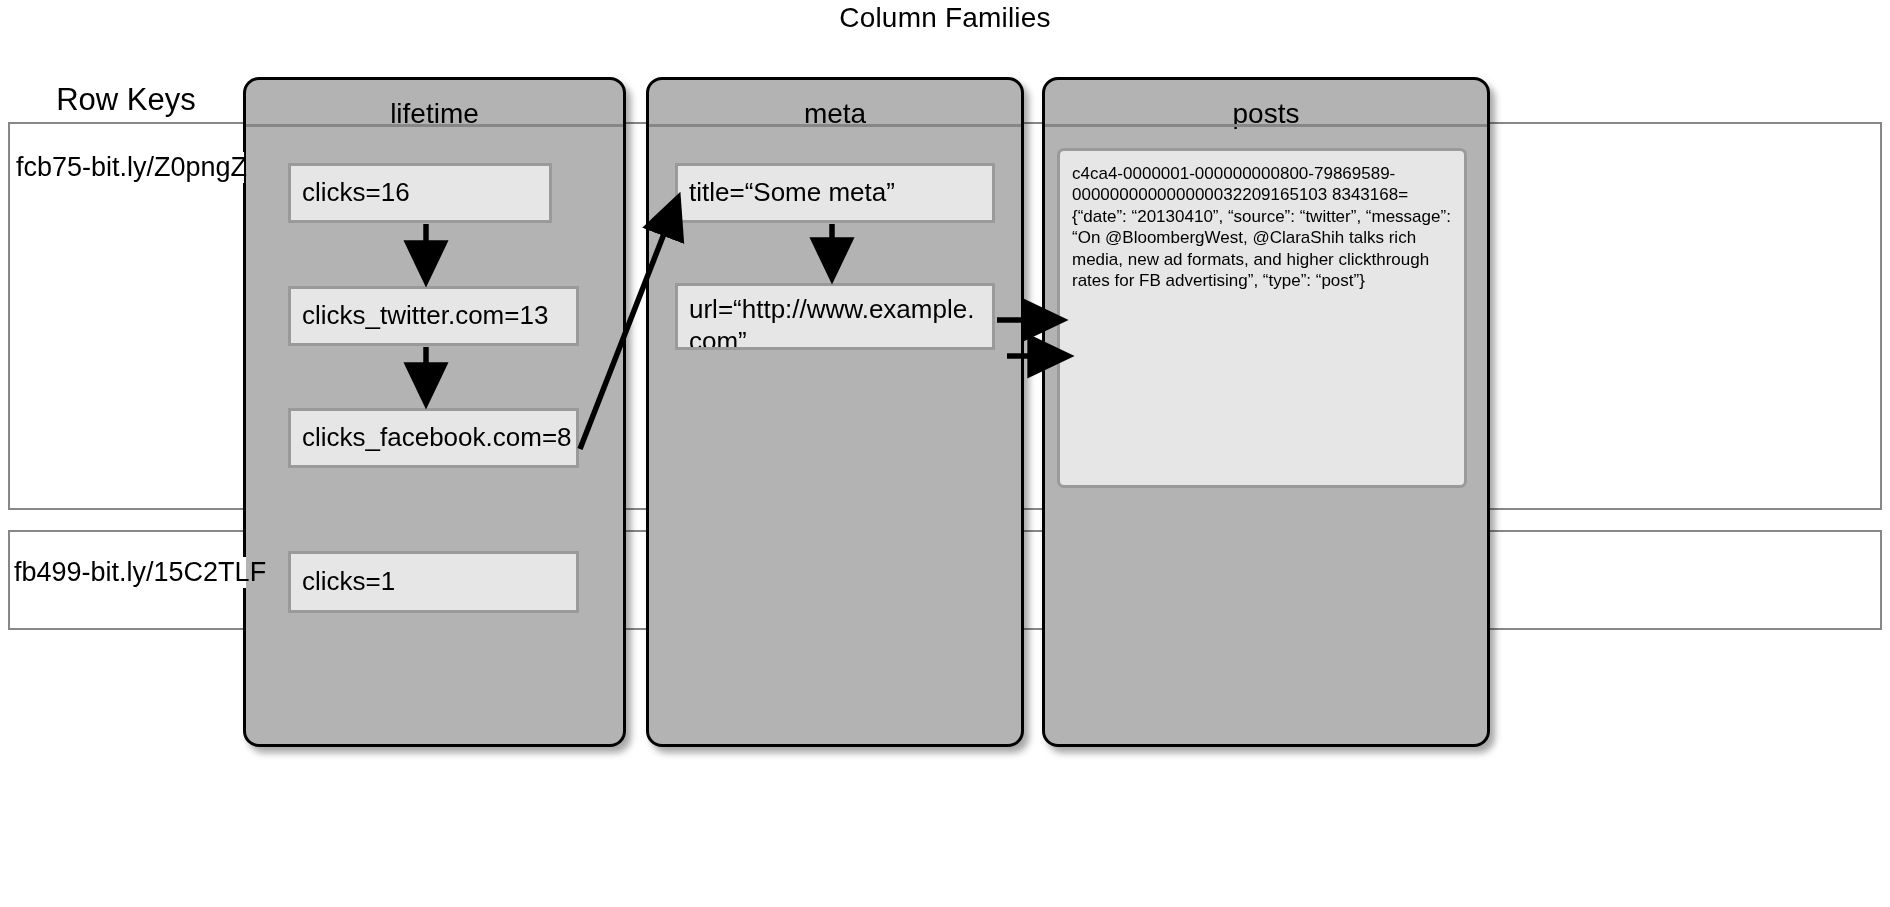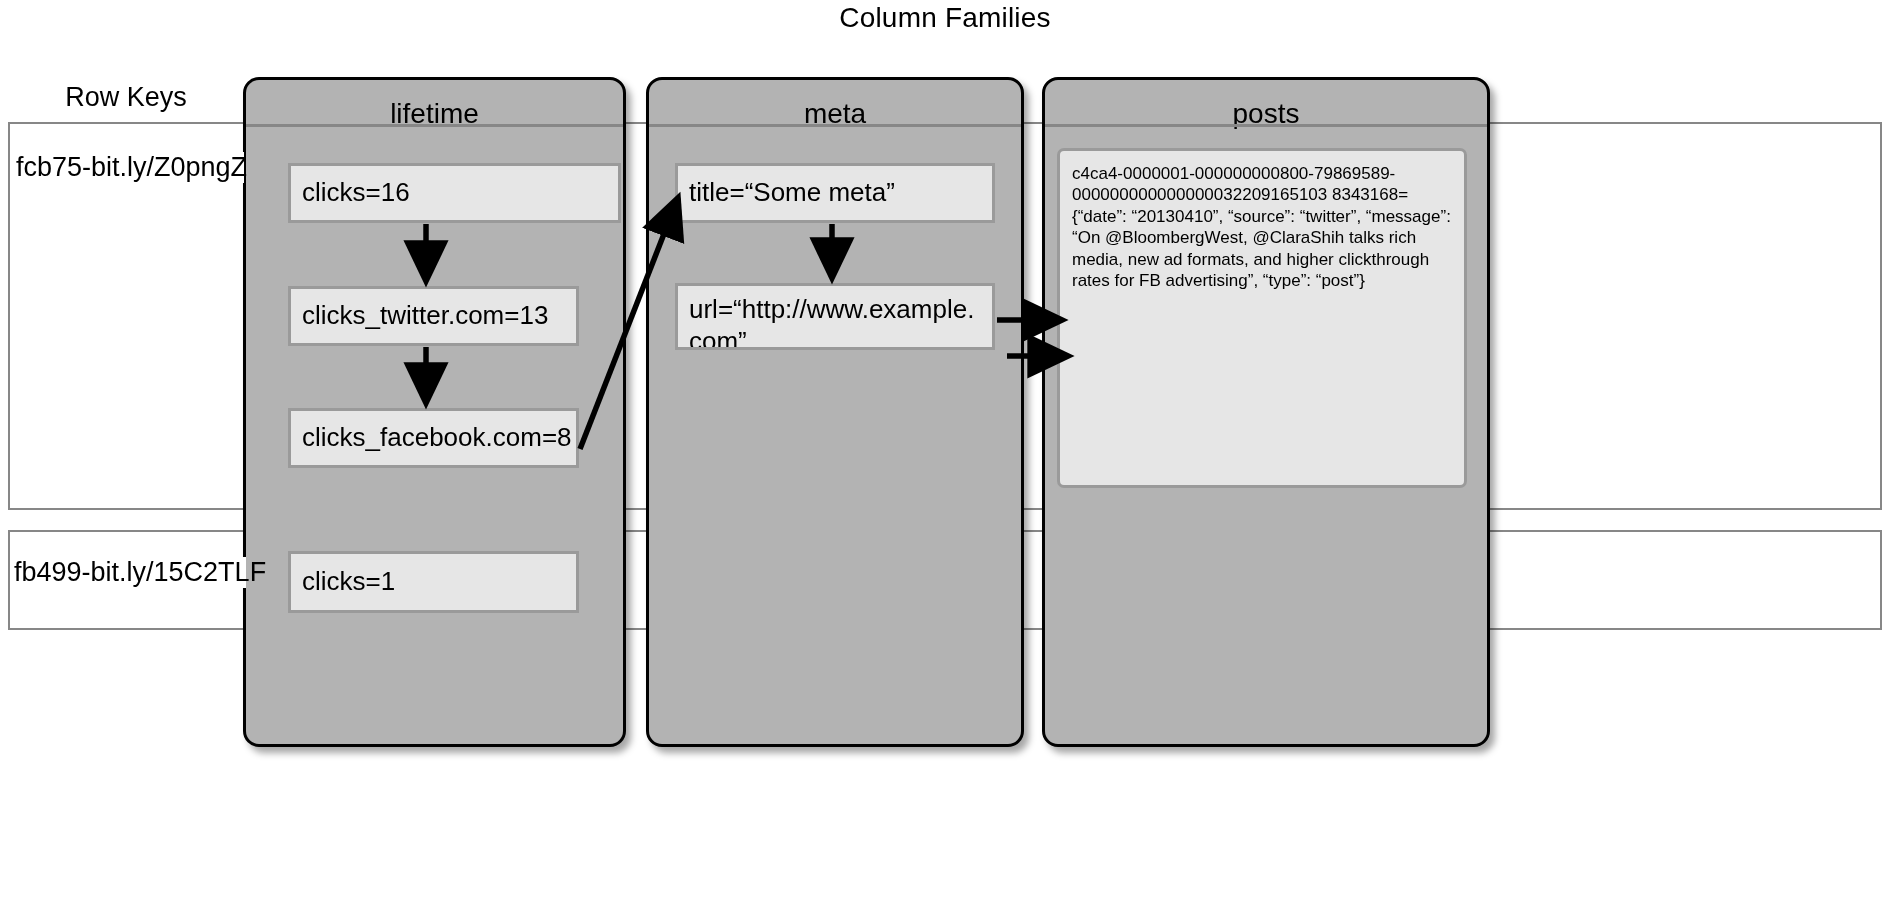--- a/index.html
+++ b/index.html
@@ -32,21 +32,21 @@
     font-size: 28px;
     color: #000;
     letter-spacing: 0.2px;
   }
   .rowkeys-title {
     position: absolute;
     left: 10px;
     top: 82px;
     width: 232px;
     text-align: center;
-    font-size: 27px;
+    font-size: 31px;
     color: #000;
   }
 
   
   .row-box {
     position: absolute;
     background: transparent;
     border: 2px solid #878787;
     box-sizing: border-box;
   }
@@ -151,21 +151,21 @@
     <div class="cf-header">posts</div>
     <div class="cf-header-rule" style="top:44px;"></div>
   </div>
 
   <div class="row-white-mask" style="left:10px; top:124px; width:232px; height:384px;"></div>
   <div class="row-key-label" style="left:14px; top:152px; width:226px;">fcb75-bit.ly/Z0pngZ</div>
 
   <div class="row-white-mask" style="left:10px; top:532px; width:232px; height:96px;"></div>
   <div class="row-key-label" style="left:12px; top:557px; width:230px;">fb499-bit.ly/15C2TLF</div>
 
-  <div class="cell nowrap center-v" style="left:288px; top:163px; width:333px; height:60px;">clicks=16</div>
+  <div class="cell nowrap center-v" style="left:288px; top:163px; width:264px; height:60px;">clicks=16</div>
 
   <div class="cell nowrap center-v" style="left:288px; top:286px; width:291px; height:60px;">clicks_twitter.com=13</div>
 
   <div class="cell nowrap center-v" style="left:288px; top:408px; width:291px; height:60px;">clicks_facebook.com=8</div>
 
   <div class="cell nowrap center-v" style="left:675px; top:163px; width:320px; height:60px;">title=“Some meta”</div>
 
   <div class="cell" style="left:675px; top:283px; width:320px; height:67px;">url=“http://www.example.com”</div>
 
   <div class="cell post-cell" style="left:1057px; top:148px; width:410px; height:340px;">c4ca4-0000001-000000000800-79869589-000000000000000032209165103 8343168={“date”: “20130410”, “source”: “twitter”, “message”: “On @BloombergWest, @ClaraShih talks rich media, new ad formats, and higher clickthrough rates for FB advertising”, “type”: “post”}</div>

